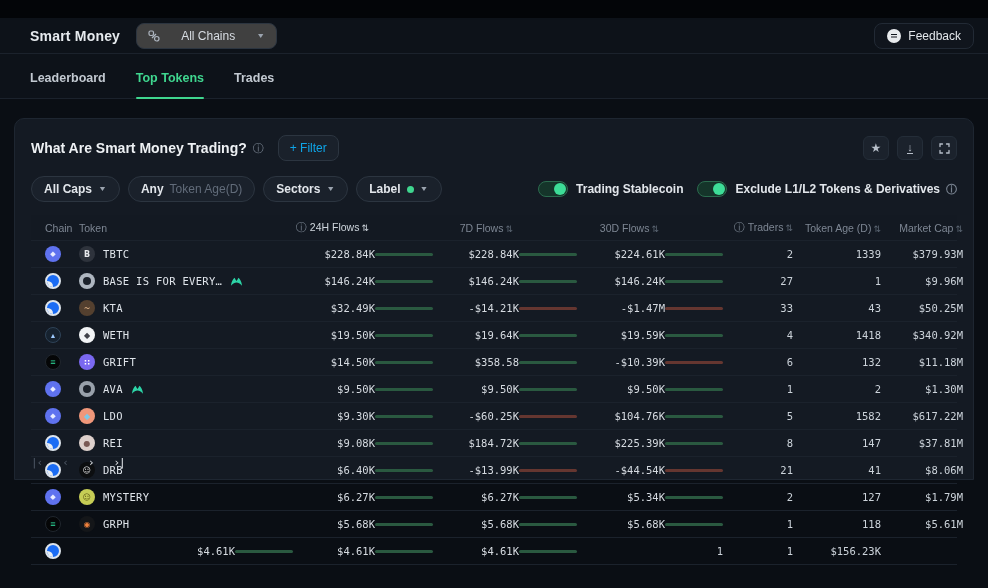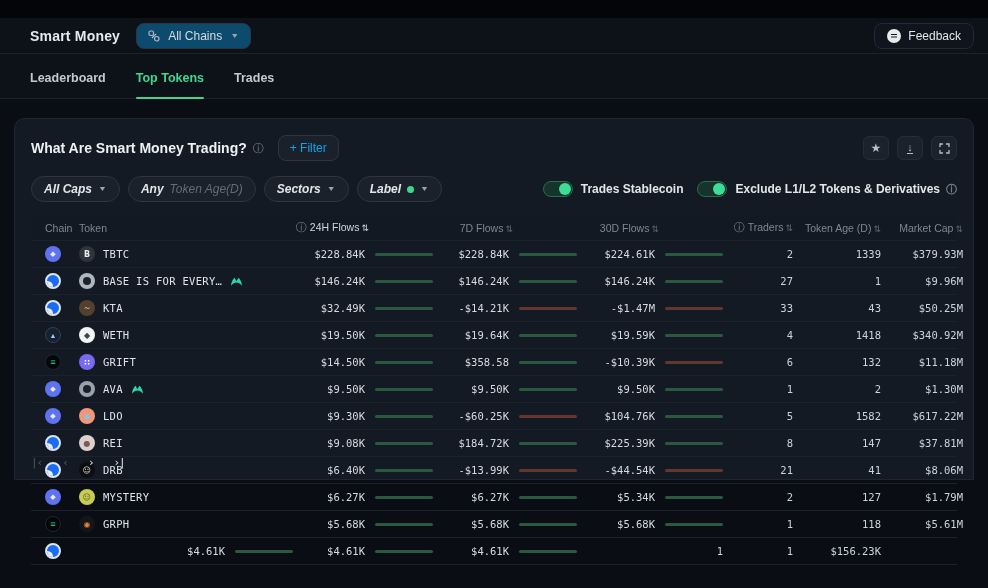--- a/index.html
+++ b/index.html
@@ -11,21 +11,21 @@
     --pos-fill:#4fd08d; --pos-track:#2a5940;
     --neg-fill:#e16a5c; --neg-track:#653630;
   }
   *{box-sizing:border-box;margin:0;padding:0;}
   html,body{width:988px;height:588px;overflow:hidden;}
   body{background:var(--page);font-family:"Liberation Sans",sans-serif;color:var(--text);}
   .topstrip{height:18px;background:var(--topstrip);}
   
   .headerbar{height:36px;display:flex;align-items:center;padding:0 14px 0 30px;border-bottom:1px solid var(--rowline);background:var(--headerbg);}
   .app-title{font-size:14px;font-weight:bold;letter-spacing:.2px;}
-  .chain-chip{margin-left:16px;display:flex;align-items:center;gap:8px;background:#0c4a6e;border:1px solid var(--chip-border);border-radius:8px;padding:5px 11px;font-size:12px;color:#d7dce2;cursor:pointer;}
+  .chain-chip{margin-left:16px;display:flex;align-items:center;gap:21px;background:#404040;border:1px solid var(--chip-border);border-radius:8px;padding:5px 11px;font-size:12px;color:#d7dce2;cursor:pointer;}
   .chain-chip svg{display:block;}
   .chev{font-size:9px;color:#9aa3ae;transform:scaleY(.8);}
   .feedback-btn{margin-left:auto;display:flex;align-items:center;gap:7px;background:#10151d;border:1px solid #222a35;border-radius:8px;padding:5px 12px;font-size:12px;color:#e3e7eb;cursor:pointer;}
   .bubble-ic{width:14px;height:14px;border-radius:50%;background:#e8ebee;position:relative;}
   .bubble-ic::after{content:"";position:absolute;left:4px;top:5px;width:6px;height:1.5px;background:#10151d;box-shadow:0 2.5px 0 #10151d;}
   
   .tabsbar{height:45px;display:flex;align-items:flex-end;gap:30px;padding:0 30px;border-bottom:1px solid var(--rowline);background:var(--headerbg);}
   .tab{font-size:12.5px;font-weight:bold;color:#c2c9d1;padding-bottom:13px;position:relative;cursor:pointer;}
   .tab.active{color:var(--accent);}
   .tab.active::after{content:"";position:absolute;left:0;right:0;bottom:-1px;height:2px;background:var(--accent);border-radius:2px;}
@@ -33,40 +33,40 @@
   .card{margin:19px 14px 0 14px;background:var(--panel);border:1px solid var(--border);border-radius:10px 10px 0 0;height:362px;padding:14px 16px 0 16px;position:relative;}
   .card-head{display:flex;align-items:center;height:30px;}
   .card-title{font-size:14px;font-weight:bold;color:#eef1f4;}
   .info-ic{color:#78828f;font-size:11px;margin-left:6px;}
   .filter-btn{margin-left:14px;background:var(--chip-bg);border:1px solid var(--chip-border);border-radius:8px;padding:5px 11px;font-size:12px;color:#0ea5e9;cursor:pointer;}
   .head-icons{margin-left:auto;display:flex;gap:8px;}
   .icon-btn{width:26px;height:24px;background:#1b222c;border:1px solid #242d38;border-radius:6px;display:flex;align-items:center;justify-content:center;color:#b7bfc9;font-size:12px;cursor:pointer;}
   .dl-ic{display:inline-block;border-bottom:1.5px solid #b7bfc9;line-height:10px;padding-bottom:1px;font-size:11px;}
   
   .filters{display:flex;align-items:center;margin-top:12px;height:28px;}
-  .fchip{display:flex;align-items:center;gap:6px;background:var(--chip-bg);border:1px solid var(--chip-border);border-radius:16px;padding:5px 12px;font-size:12px;color:#e2e6eb;font-weight:bold;margin-right:8px;cursor:pointer;white-space:nowrap;font-style:italic;}
+  .fchip{display:flex;align-items:center;gap:6px;background:var(--chip-bg);border:1px solid var(--chip-border);border-radius:16px;padding:5px 12px;font-size:12px;color:#e2e6eb;font-weight:bold;margin-right:8px;cursor:pointer;white-space:nowrap;}
   .fchip .ghost{color:#626c7a;font-weight:normal;}
   .dot{width:7px;height:7px;border-radius:50%;background:var(--accent);display:inline-block;}
   .toggles{margin-left:auto;display:flex;align-items:center;gap:14px;}
   .toggle-group{display:flex;align-items:center;gap:8px;font-size:12px;font-weight:bold;color:#e2e6eb;}
   .switch{width:30px;height:16px;border-radius:9px;background:#15352a;border:1px solid #2b6b4e;position:relative;cursor:pointer;}
   .switch .knob{position:absolute;right:1px;top:1px;width:12px;height:12px;border-radius:50%;background:#3ddc97;}
   
   .tbl{margin-top:12px;}
   .tr{display:grid;grid-template-columns:48px 214px 140px 144px 146px 70px 88px 82px;align-items:center;height:27px;border-bottom:1px solid var(--rowline);}
   .thead{height:26px;font-size:10.5px;color:#7d8693;background:#131922;}
   .thead .hc{white-space:nowrap;}
   .hc-right{text-align:right;}
   .hc-flow{text-align:right;padding-right:64px;}
   .sort{font-size:9px;color:#5c6673;margin-left:2px;}
   .thead .active-sort{color:#cfd6dd;}
   .thead .active-sort .sort{color:#cfd6dd;}
   .mono{font-family:"DejaVu Sans Mono",monospace;}
   .cell-num{font-size:10.5px;color:#ccd3da;text-align:right;}
-  .flow-cell{display:flex;align-items:center;justify-content:flex-end;gap:10px;}
+  .flow-cell{display:flex;align-items:center;justify-content:flex-end;gap:0;}
   .flow-val{font-size:10.5px;color:#d6dbe1;white-space:nowrap;}
   .bar{width:58px;height:3px;border-radius:2px;background:var(--pos-track);overflow:hidden;flex:none;}
   .bar .fill{height:100%;background:var(--pos-fill);border-radius:2px;}
   .bar.neg{background:var(--neg-track);}
   .bar.neg .fill{background:var(--neg-fill);}
   
   .chain-icon{width:16px;height:16px;border-radius:50%;margin-left:14px;display:flex;align-items:center;justify-content:center;position:relative;overflow:hidden;font-size:8px;}
   .chain-ethereum{background:#5f72ef;color:#e9ecff;}
   .chain-ethereum::before{content:"◆";font-size:7px;}
   .chain-base{background:#1a6cf5;border:2px solid #dde4ec;}
@@ -152,21 +152,21 @@
     <div class="fchip">
       <span>Label</span>
       <span class="dot"></span>
       <span class="chev">▼</span>
     </div>
     <div class="toggles">
       <div class="toggle-group">
         <div class="switch">
             <div class="knob"></div>
           </div>
-        <span>Trades Stablecoin</span>
+        <span>Trading Stablecoin</span>
       </div>
       <div class="toggle-group">
         <div class="switch">
             <div class="knob"></div>
           </div>
         <span>Exclude L1/L2 Tokens &amp; Derivatives</span>
         <span class="info-ic" style="margin-left:-2px">ⓘ</span>
       </div>
     </div>
   </div>

